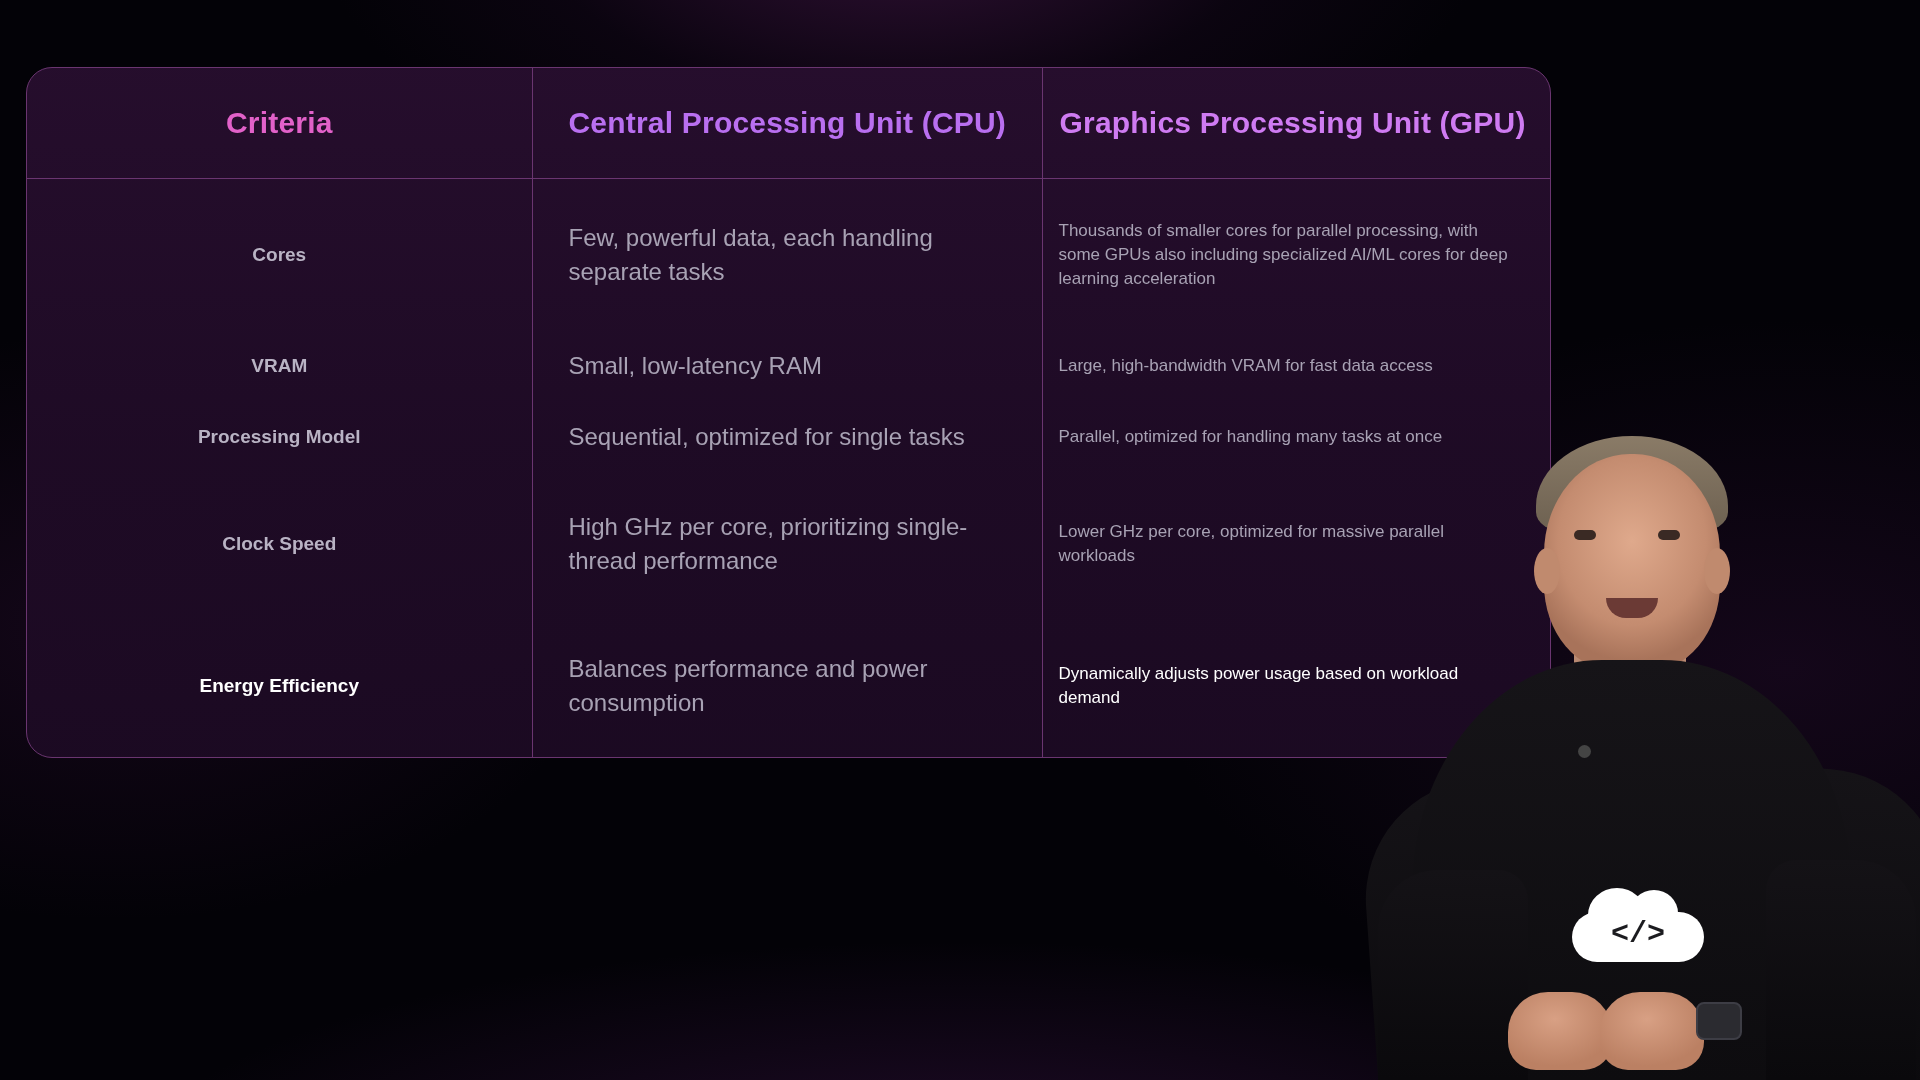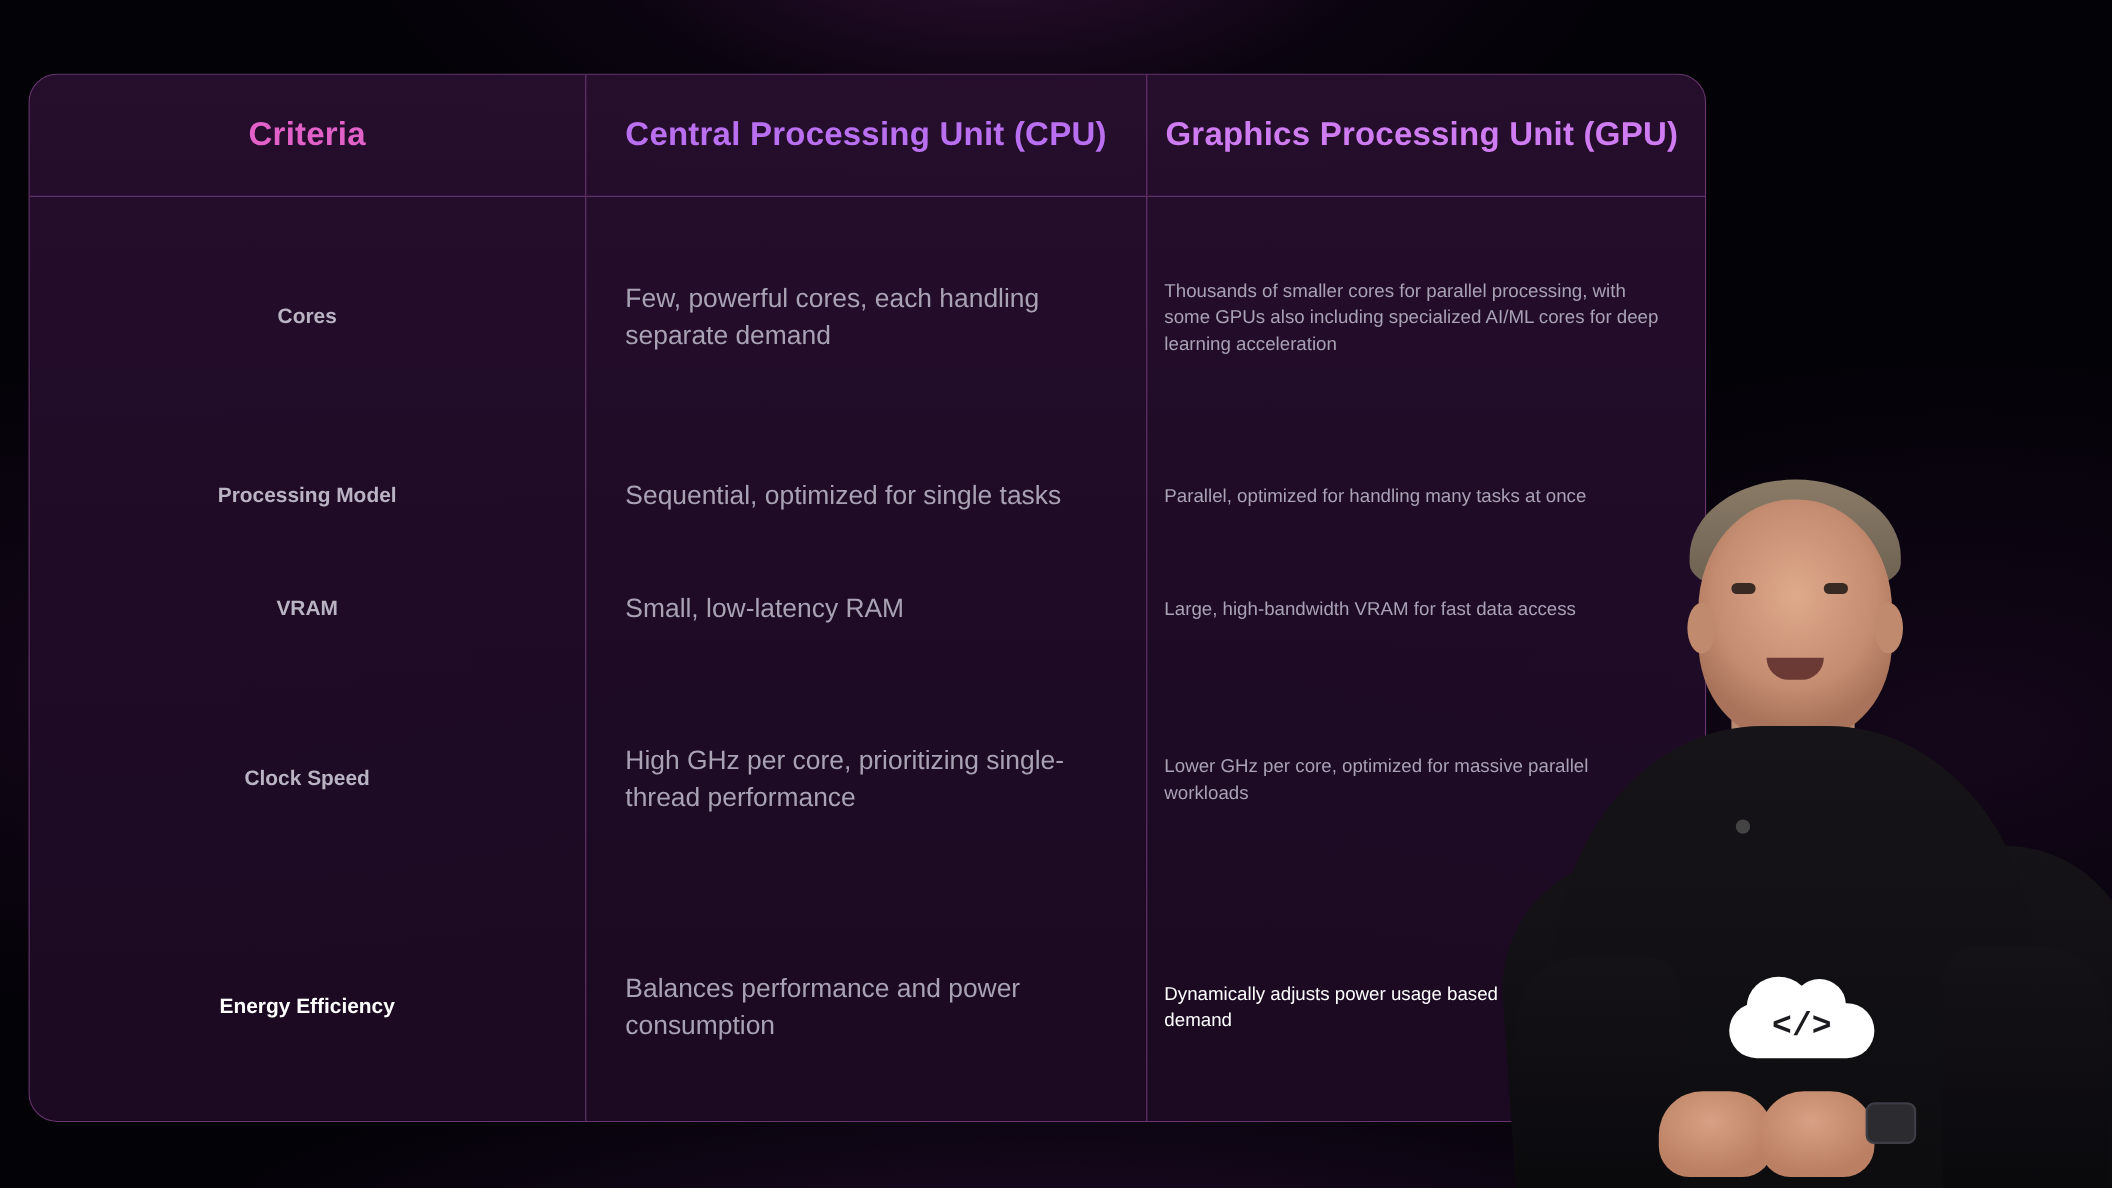--- a/index.html
+++ b/index.html
@@ -26,21 +26,21 @@
       radial-gradient(1100px 300px at 50% 108%, rgba(80, 26, 96, 0.38) 0%, rgba(0,0,0,0) 75%),
       #030207;
   }
 
   
   #slide {
     position: absolute;
     left: 26px;
     top: 67px;
     width: 1525px;
-    height: 953px;
+    height: 691px;
     border: 1px solid #6a3570;
     border-radius: 26px;
     background:
       linear-gradient(180deg, rgba(39, 14, 46, 0.96) 0%, rgba(31, 11, 38, 0.96) 55%, rgba(28, 10, 35, 0.96) 100%);
     box-sizing: border-box;
     overflow: hidden;
   }
 
   table.cmp {
     width: 100%;
@@ -322,32 +322,32 @@
       <thead>
         <tr>
           <th class="h1">Criteria</th>
           <th class="h2">Central Processing Unit (CPU)</th>
           <th class="h3">Graphics Processing Unit (GPU)</th>
         </tr>
       </thead>
       <tbody>
         <tr>
           <td class="crit">Cores</td>
-          <td class="cpu">Few, powerful cores, each handling separate demand</td>
+          <td class="cpu">Few, powerful data, each handling separate tasks</td>
           <td class="gpu">Thousands of smaller cores for parallel processing, with some GPUs also including specialized AI/ML cores for deep learning acceleration</td>
+        </tr>
+        <tr>
+          <td class="crit">VRAM</td>
+          <td class="cpu">Small, low-latency RAM</td>
+          <td class="gpu">Large, high-bandwidth VRAM for fast data access</td>
         </tr>
         <tr>
           <td class="crit">Processing Model</td>
           <td class="cpu">Sequential, optimized for single tasks</td>
           <td class="gpu">Parallel, optimized for handling many tasks at once</td>
-        </tr>
-        <tr>
-          <td class="crit">VRAM</td>
-          <td class="cpu">Small, low-latency RAM</td>
-          <td class="gpu">Large, high-bandwidth VRAM for fast data access</td>
         </tr>
         <tr>
           <td class="crit">Clock Speed</td>
           <td class="cpu">High GHz per core, prioritizing single-thread performance</td>
           <td class="gpu">Lower GHz per core, optimized for massive parallel workloads</td>
         </tr>
         <tr class="highlight">
           <td class="crit">Energy Efficiency</td>
           <td class="cpu">Balances performance and power consumption</td>
           <td class="gpu">Dynamically adjusts power usage based on workload demand</td>

